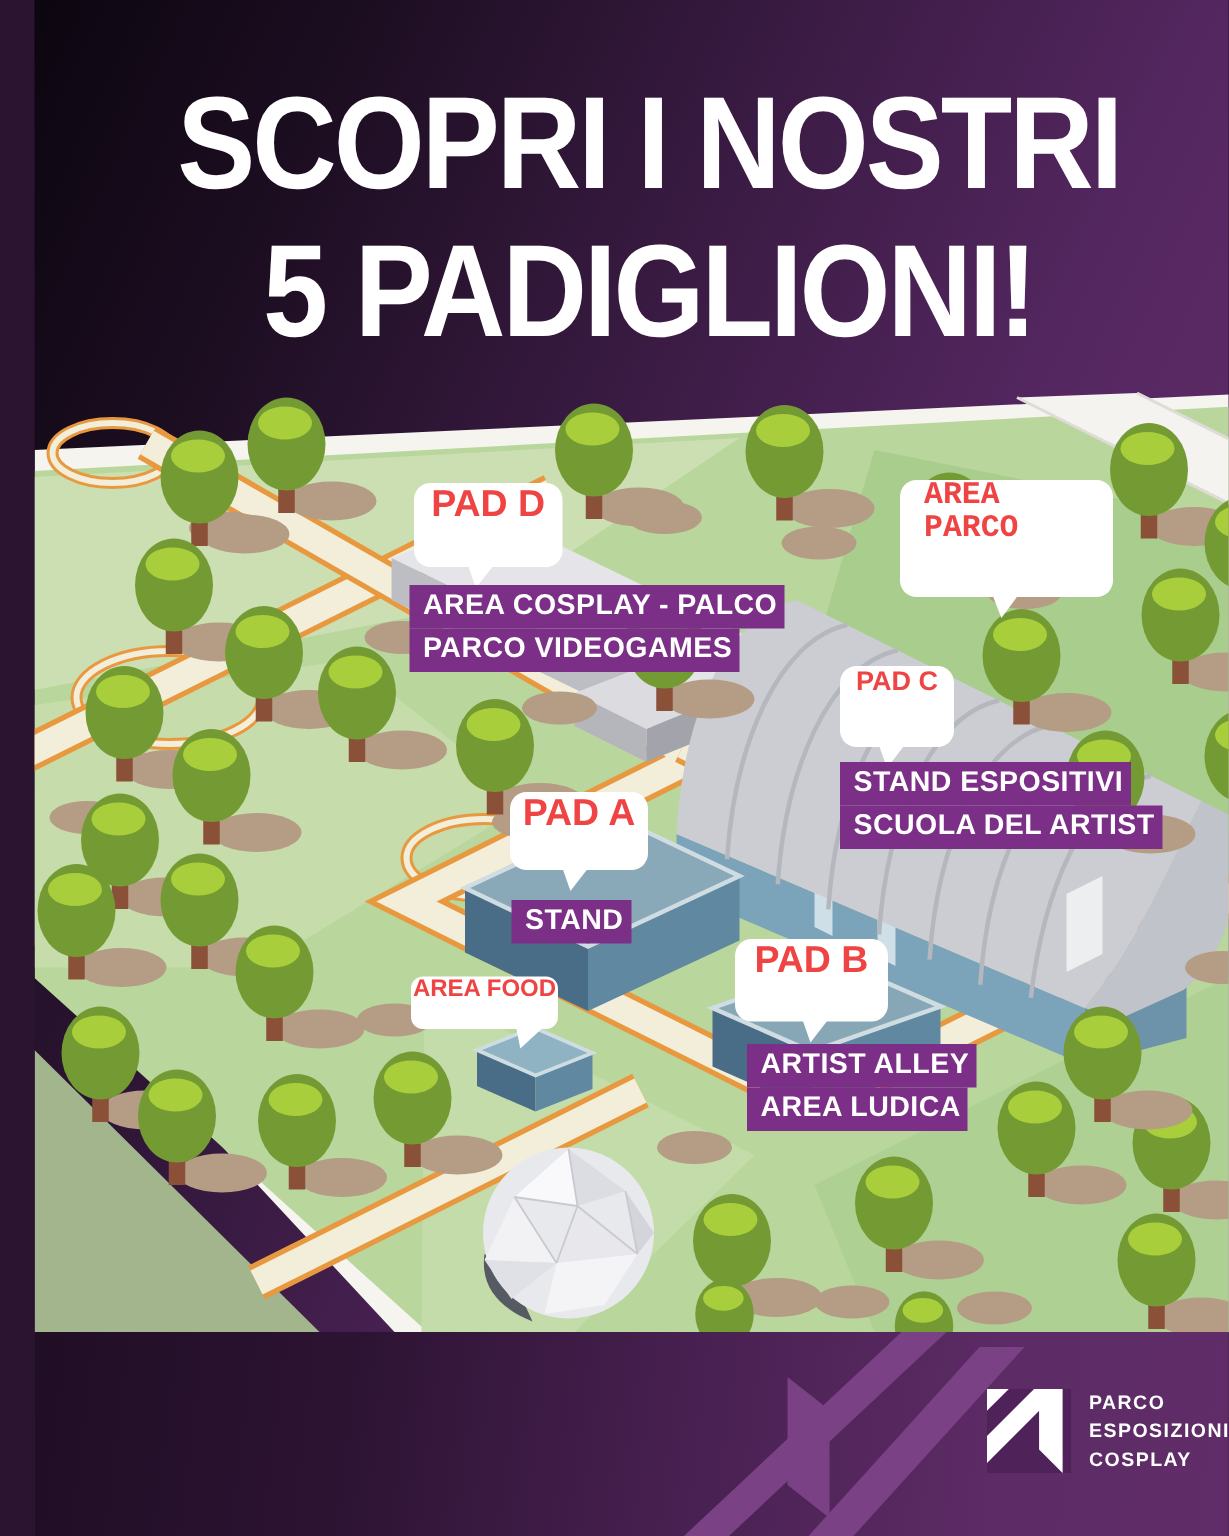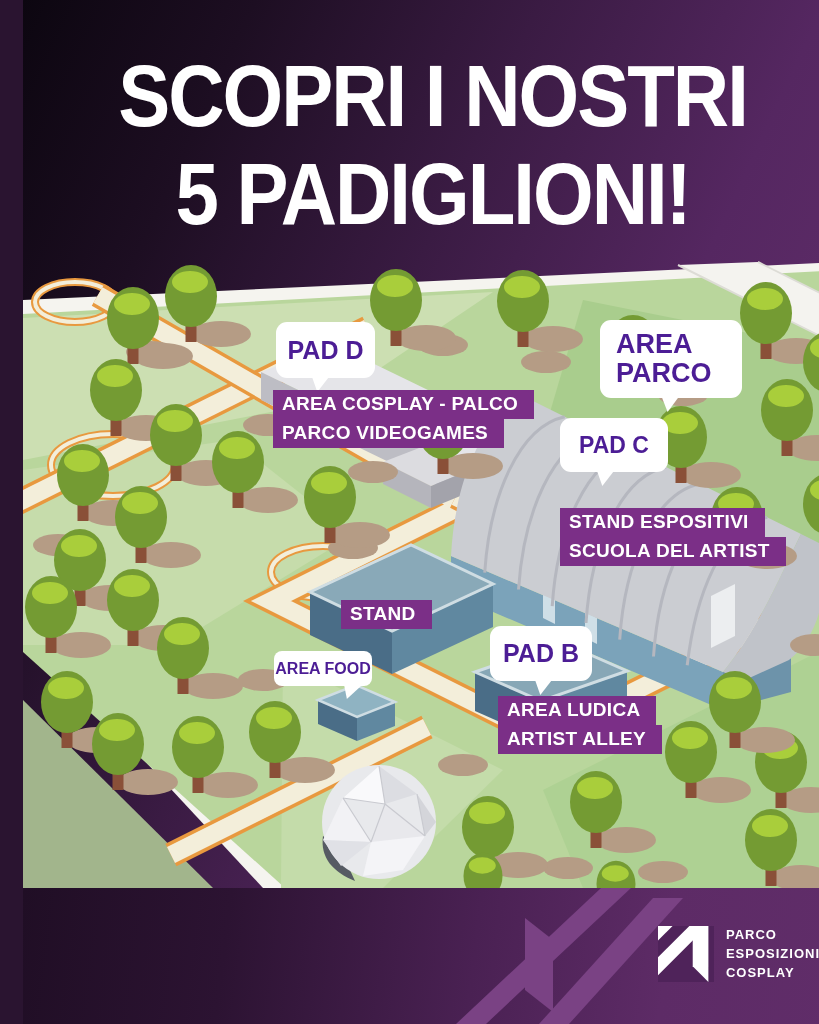--- a/index.html
+++ b/index.html
@@ -6,27 +6,27 @@
   #poster{position:relative;width:819px;height:1024px;overflow:hidden;
     font-family:"Liberation Sans",sans-serif;
     background:linear-gradient(115deg,#0c0610 0%,#1d0e22 18%,#3a1b43 40%,#552761 62%,#5e2c68 78%,#602e6a 100%);margin-left:23px;}
   
   #headline{position:absolute;top:46px;left:0;width:819px;text-align:center;z-index:3;
     color:#ffffff;font-weight:700;font-size:78px;line-height:88px;letter-spacing:-2px;
     transform:scaleY(1.12);transform-origin:top center;}
   
   #mapsvg{position:absolute;top:0;left:0;z-index:1;}
   
-  .bubble{position:absolute;background:#ffffff;border-radius:11px;color:#4c1d95;
-    display:flex;align-items:center;justify-content:center;z-index:4;font-weight:700;}
+  .bubble{position:absolute;background:#ffffff;border-radius:11px;color:#ef4444;
+    display:flex;align-items:flex-start;justify-content:center;z-index:4;font-weight:700;}
   .bubble .tail{position:absolute;bottom:-14px;width:0;height:0;
     border-left:9px solid transparent;border-right:9px solid transparent;border-top:16px solid #ffffff;}
   .chips{position:absolute;z-index:4;}
   .chip{display:block;width:max-content;background:#7b2f87;color:#ffffff;
-    font-weight:700;font-size:19px;line-height:1.15;letter-spacing:.3px;padding:3px 16px 4px 9px;}
+    font-weight:700;font-size:19px;line-height:1.15;letter-spacing:.3px;padding:3px 5px 4px 9px;}
   
   #bottombar{position:absolute;left:0;top:888px;width:819px;height:136px;z-index:5;overflow:hidden;
     background:linear-gradient(97deg,#200e25 0%,#2c1332 25%,#4a2153 55%,#5d2b66 78%,#602d69 100%);}
   #bar-title{position:absolute;left:33px;top:16px;color:#fff;font-weight:700;font-size:38px;letter-spacing:0;}
   #bar-dates{position:absolute;left:33px;top:66px;color:#fff;font-weight:400;font-size:29px;letter-spacing:.5px;}
   #watermark{position:absolute;left:430px;top:0;}
   #logo-lockup{position:absolute;right:22px;top:38px;display:flex;align-items:center;gap:12px;}
   #logo-text{color:#fff;font-size:13px;font-weight:700;letter-spacing:1px;line-height:1.45;}
 </style>
 </head>
@@ -367,34 +367,38 @@
           <ellipse cx="-1" cy="-14" rx="18" ry="11" fill="#a9ce3b"></ellipse>
         </g>
       </g>
   </svg>
 
   <div class="bubble" style="left:253px;top:322px;width:99px;height:56px;font-size:25px;">
     <span>PAD D</span>
     <span class="tail" style="left:34%;transform:skewX(-12deg);"></span>
   </div>
 
-  <div class="bubble" style="left:577px;top:320px;width:126px;height:78px;font-size:27px;justify-content:flex-start;padding-left:16px;line-height:1.06;">
+  <div class="bubble" style="left:577px;top:320px;width:126px;height:78px;font-size:21px;justify-content:flex-start;padding-left:16px;line-height:1.06;font-family:Liberation Mono, monospace;">
     <span>
       <span style="display:block">AREA</span>
       <span style="display:block">PARCO</span>
     </span>
     <span class="tail" style="left:42%;transform:skewX(-10deg);"></span>
   </div>
 
 
-  <div class="bubble" style="left:537px;top:418px;width:108px;height:54px;font-size:23px;">
+  <div class="bubble" style="left:537px;top:444px;width:76px;height:54px;font-size:18px;">
     <span>PAD C</span>
     <span class="tail" style="left:32%;transform:skewX(-12deg);"></span>
   </div>
 
+  <div class="bubble" style="left:317px;top:528px;width:92px;height:52px;font-size:25px;">
+    <span>PAD A</span>
+    <span class="tail" style="left:36%;transform:skewX(-12deg);"></span>
+  </div>
 
   <div class="bubble" style="left:251px;top:651px;width:98px;height:35px;font-size:16px;border-radius:8px;">
     <span>AREA FOOD</span>
     <span class="tail" style="left:68%;bottom:-13px;transform:skewX(-24deg);border-top-width:14px;"></span>
   </div>
 
   <div class="bubble" style="left:467px;top:626px;width:102px;height:55px;font-size:25px;">
     <span>PAD B</span>
     <span class="tail" style="left:42%;transform:skewX(-12deg);"></span>
   </div>
@@ -407,22 +411,22 @@
   <div class="chips" style="left:537px;top:508px;">
     <span class="chip">STAND ESPOSITIVI</span>
     <span class="chip">SCUOLA DEL ARTIST</span>
   </div>
 
   <div class="chips" style="left:318px;top:600px;">
     <span class="chip">STAND</span>
   </div>
 
   <div class="chips" style="left:475px;top:696px;">
+    <span class="chip">ARTIST ALLEY</span>
     <span class="chip">AREA LUDICA</span>
-    <span class="chip">ARTIST ALLEY</span>
   </div>
 
   <div id="bottombar">
     <svg id="watermark" width="230" height="136" viewBox="0 0 230 136">
       <g fill="#7a4284">
         <polygon points="3,136 33,136 178,0 148,0"></polygon>
         <polygon points="72,30 100,52 100,124 72,102"></polygon>
         <polygon points="86,136 116,136 230,10 200,10"></polygon>
       </g>
     </svg>

